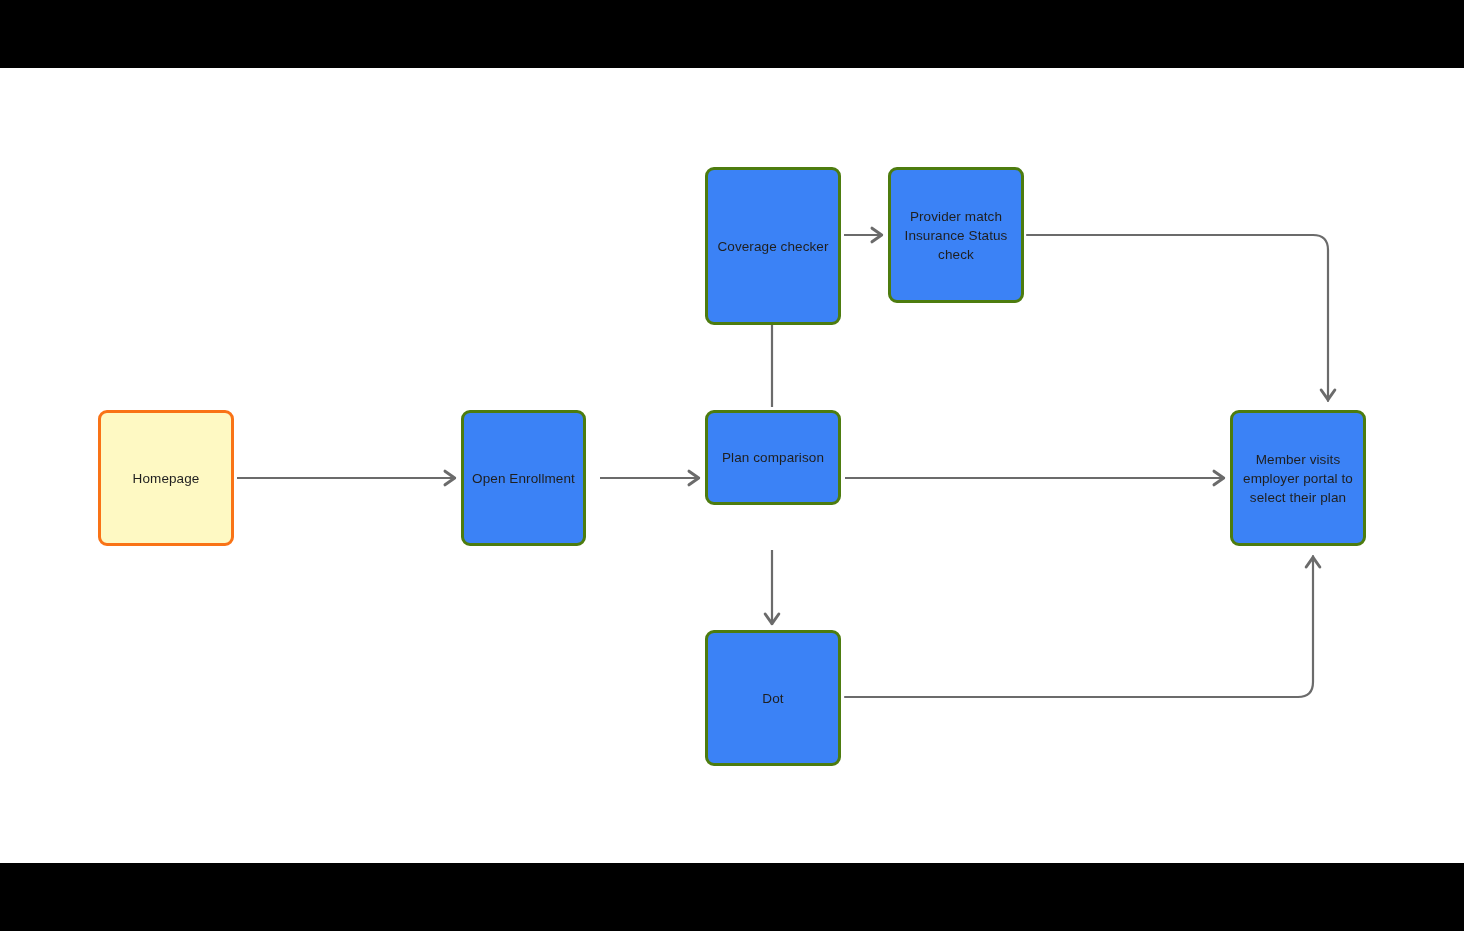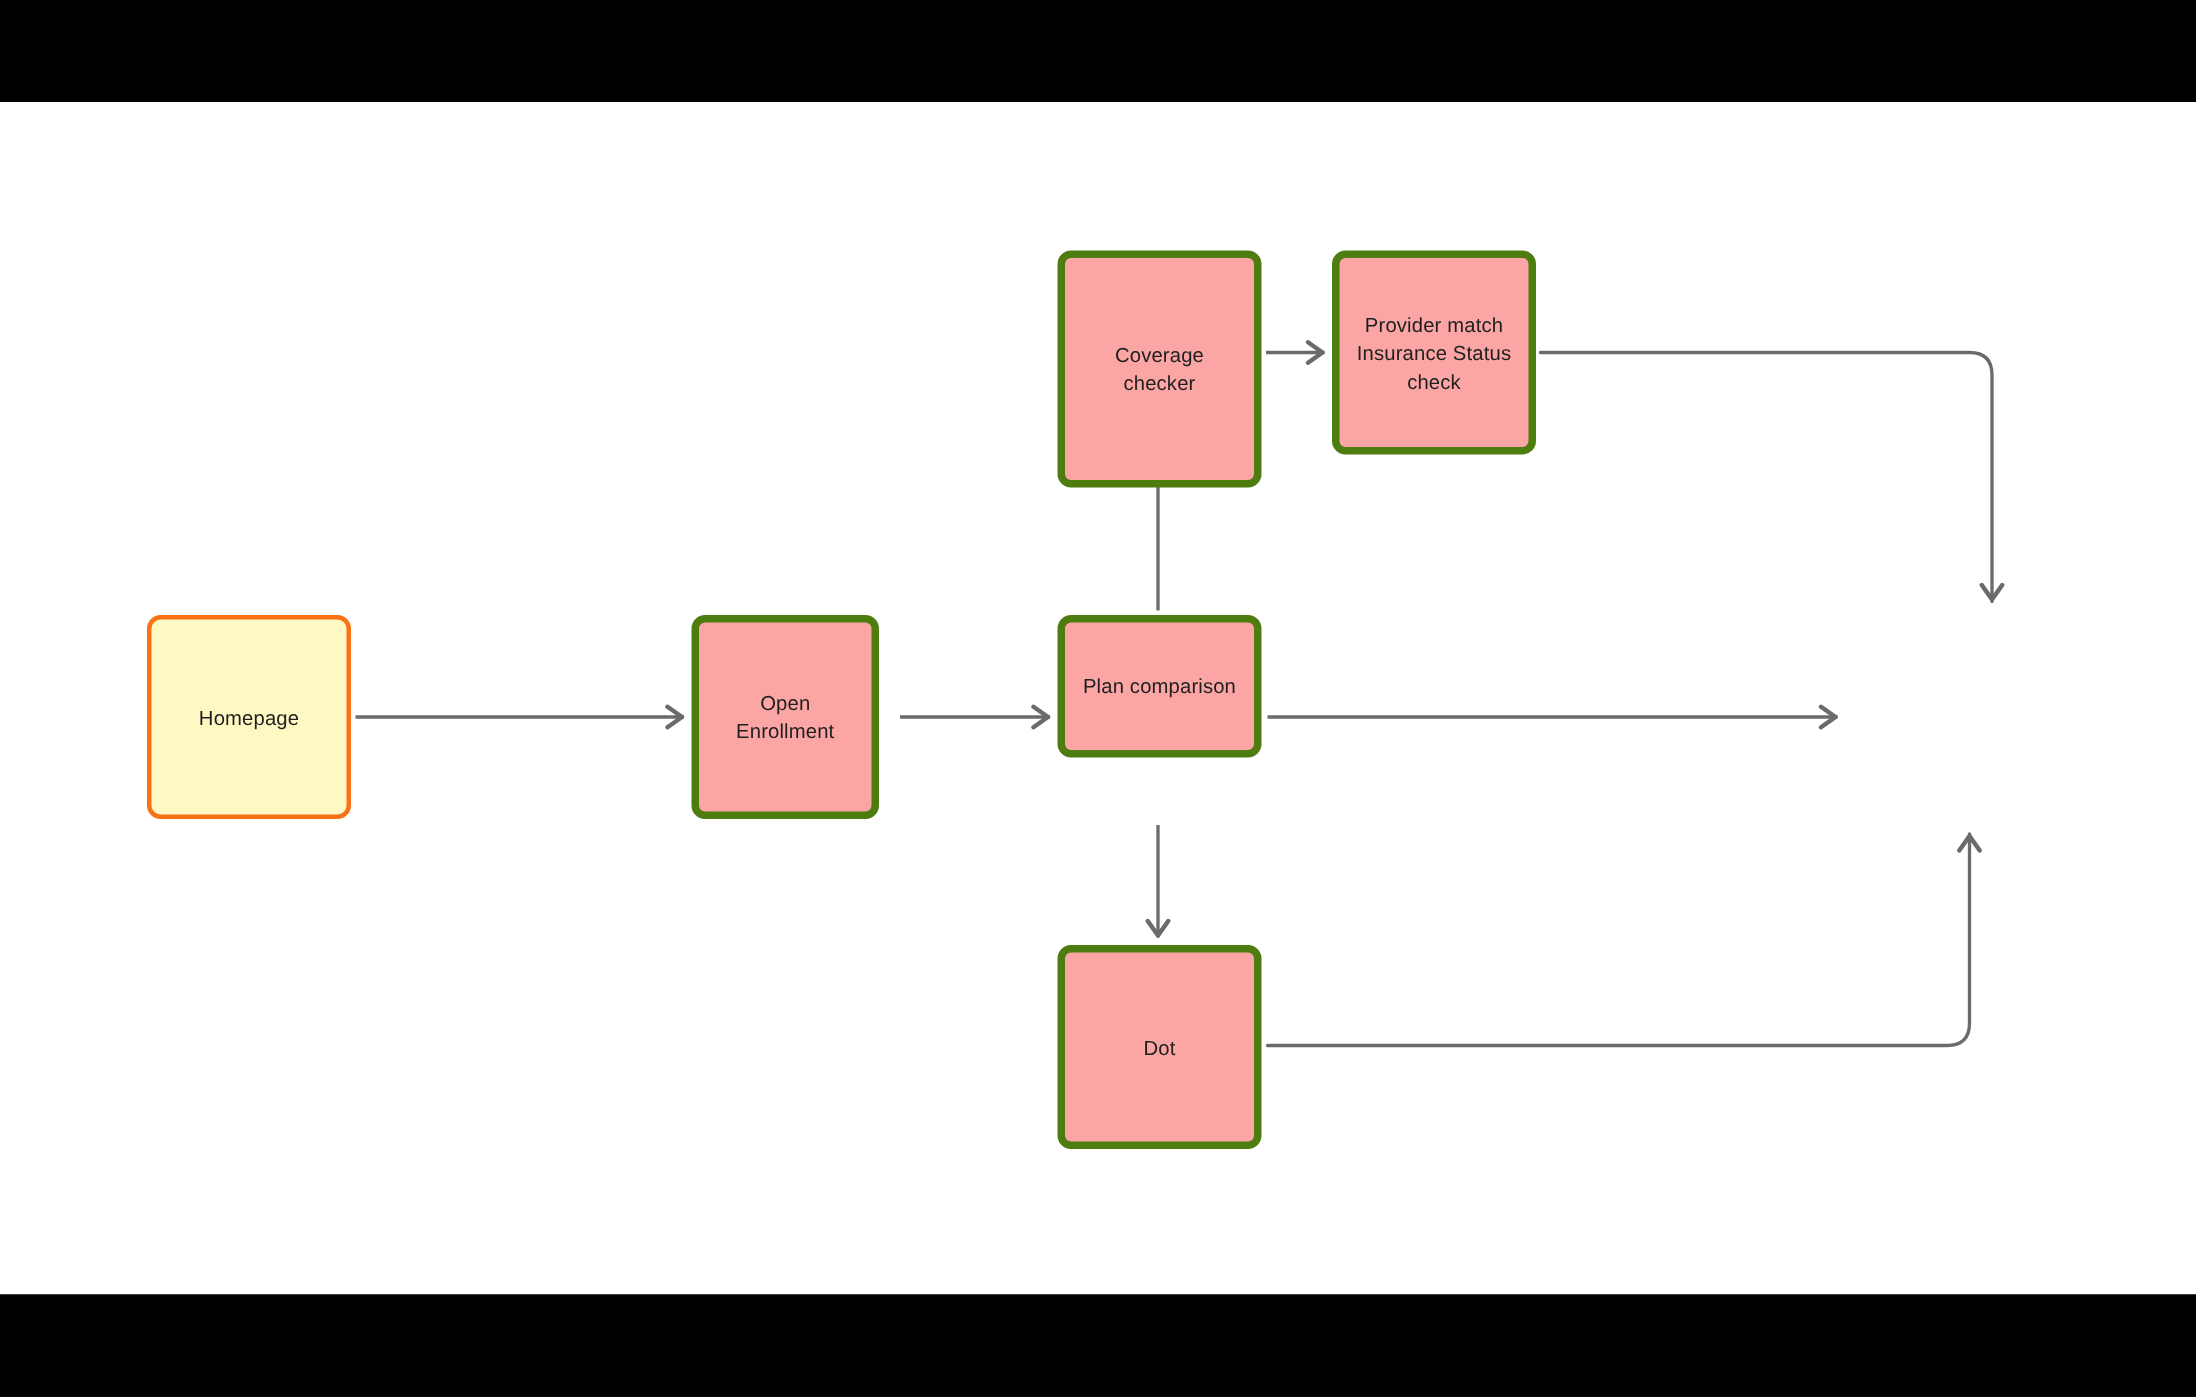--- a/index.html
+++ b/index.html
@@ -57,22 +57,22 @@
   }
   .node .node-label {
     font-size: 13.5px;
     line-height: 19px;
     color: #1f1f1f;
     letter-spacing: 0.1px;
     padding: 0 8px;
     white-space: pre-line;
   }
   .node.pink {
-    background: #fca5a5;
-    border: 5px solid #4d7c0f;
+    background: #3b82f6;
+    border: 3px solid #4d7c0f;
   }
   .node.salmon {
     background: #fef9c3;
     border: 3px solid #f97316;
   }
 </style>
 </head>
 <body>
 
 <div id="stage">
@@ -140,17 +140,22 @@
     </div>
 
     <div class="node pink" style="left:705px; top:342px; width:136px; height:95px;">
       <span class="node-label">Plan comparison</span>
     </div>
 
     <div class="node pink" style="left:705px; top:562px; width:136px; height:136px;text-align:center;">
       <span class="node-label">Dot</span>
     </div>
 
+    <div class="node pink" style="left:1230px; top:342px; width:136px; height:136px;">
+      <span class="node-label">Member visits
+employer portal to
+select their plan</span>
+    </div>
 
   </div>
 
   <div class="letterbox" id="letterbox-bottom"></div>
 </div>
 
 </body></html>

